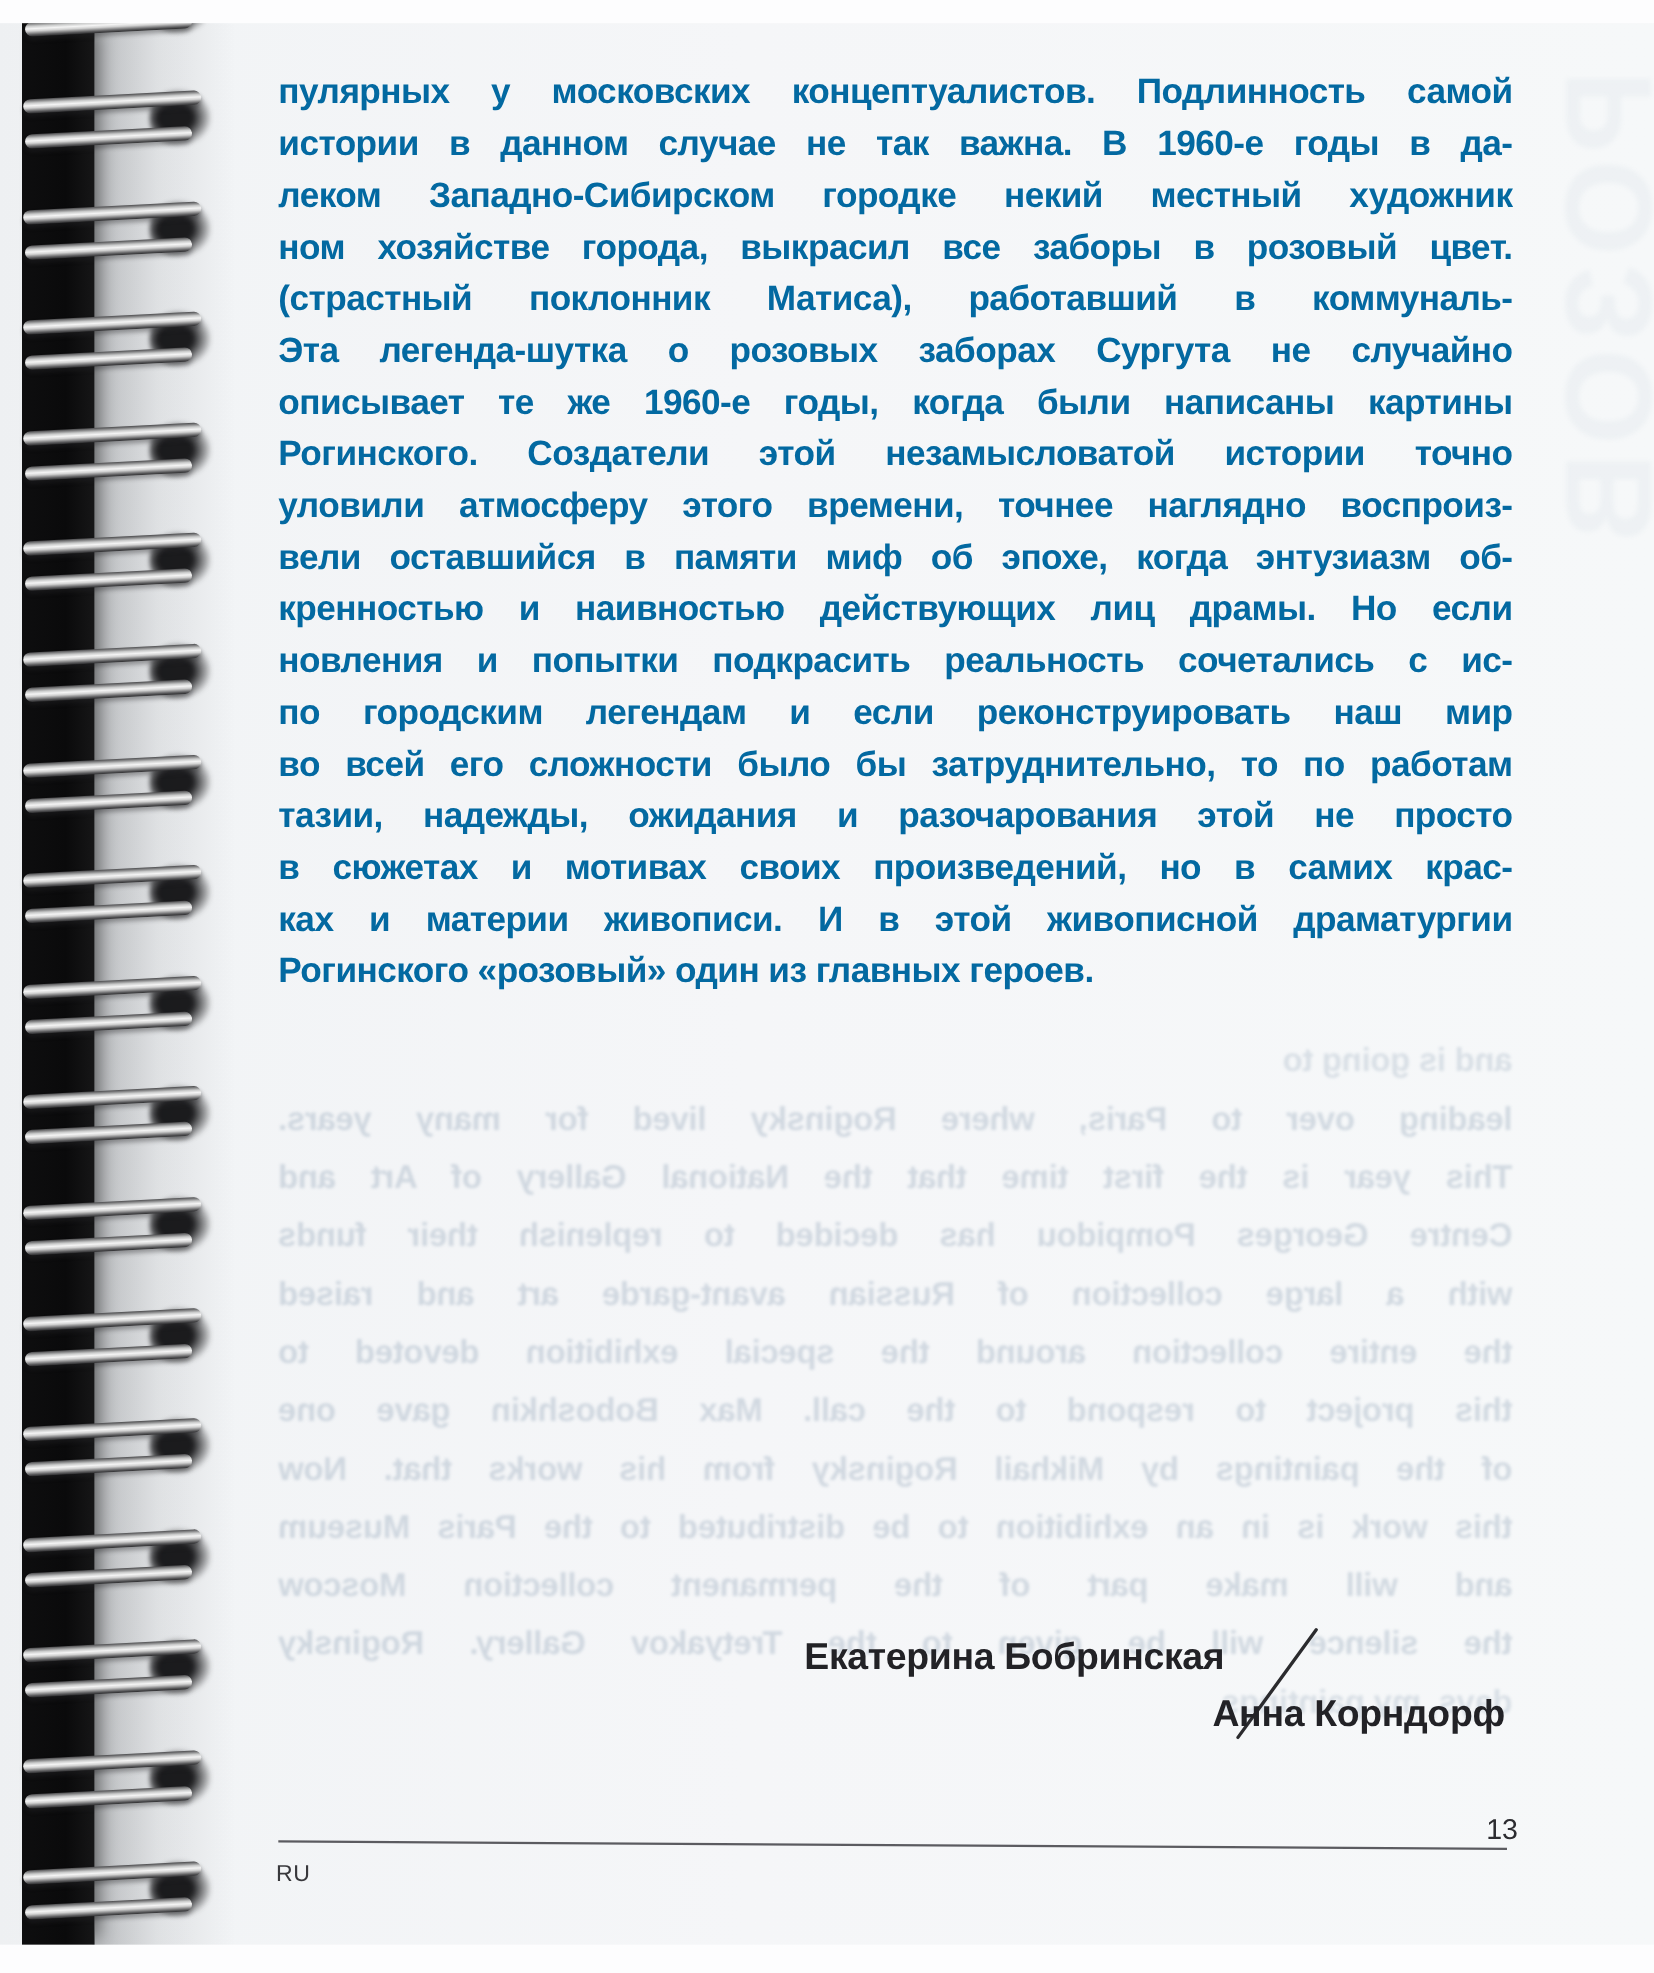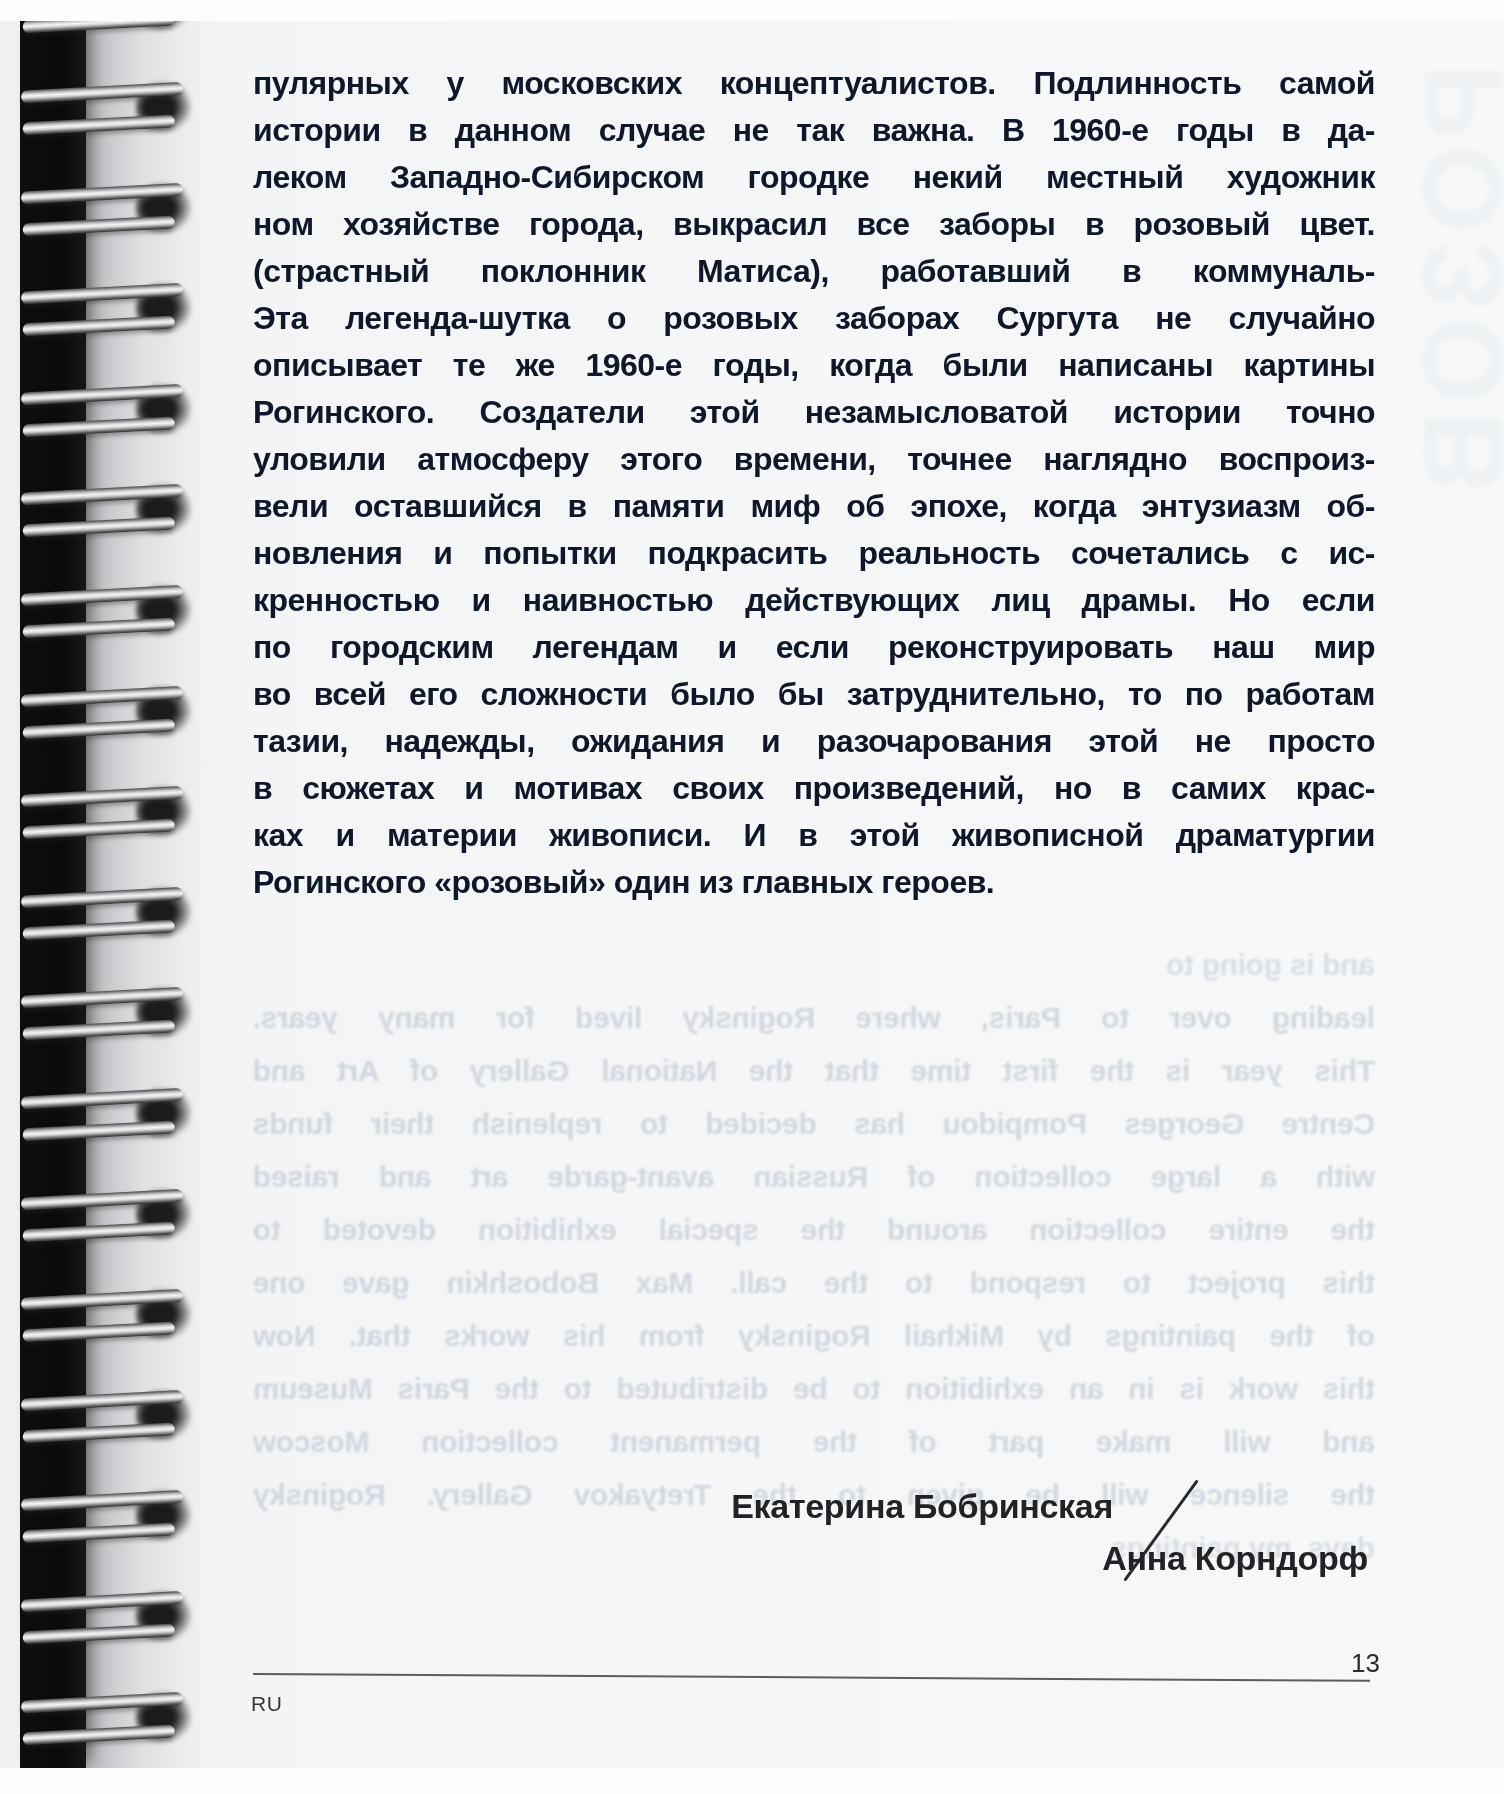--- a/index.html
+++ b/index.html
@@ -56,21 +56,21 @@
     position:absolute;right:-34px;top:64px;height:430px;width:140px;
     writing-mode:vertical-rl;transform:scaleX(-1);
     font-size:112px;font-weight:700;letter-spacing:8px;
     color:#8ba1b8;opacity:.07;filter:blur(2.5px);
     overflow:hidden;z-index:1;
   }
   
   .body-text{
     position:absolute;left:253px;top:60px;width:1122px;
     font-size:32px;line-height:47px;font-weight:700;
-    color:#0f172a;letter-spacing:-.5px;
+    color:#0369a1;letter-spacing:-.5px;
     z-index:5;
   }
   .pline{text-align:justify;text-align-last:justify;}
   .pline.pl-last{text-align-last:left;}
   
   .sig{position:absolute;font-size:34px;font-weight:700;color:#222226;letter-spacing:-.3px;z-index:5;white-space:nowrap;}
   .sig-1{right:391px;top:1487px;}
   .sig-2{right:136px;top:1539px;}
   .sig-slash{
     position:absolute;left:1099px;top:1529px;width:124px;height:3px;border-radius:2px;
@@ -110,22 +110,22 @@
   <div class="pline">пулярных у московских концептуалистов. Подлинность самой</div>
   <div class="pline">истории в данном случае не так важна. В 1960-е годы в да-</div>
   <div class="pline">леком Западно-Сибирском городке некий местный художник</div>
   <div class="pline">ном хозяйстве города, выкрасил все заборы в розовый цвет.</div>
   <div class="pline">(страстный поклонник Матиса), работавший в коммуналь-</div>
   <div class="pline">Эта легенда-шутка о розовых заборах Сургута не случайно</div>
   <div class="pline">описывает те же 1960-е годы, когда были написаны картины</div>
   <div class="pline">Рогинского. Создатели этой незамысловатой истории точно</div>
   <div class="pline">уловили атмосферу этого времени, точнее наглядно воспроиз-</div>
   <div class="pline">вели оставшийся в памяти миф об эпохе, когда энтузиазм об-</div>
+  <div class="pline">кренностью и наивностью действующих лиц драмы. Но если</div>
   <div class="pline">новления и попытки подкрасить реальность сочетались с ис-</div>
-  <div class="pline">кренностью и наивностью действующих лиц драмы. Но если</div>
   <div class="pline">по городским легендам и если реконструировать наш мир</div>
   <div class="pline">во всей его сложности было бы затруднительно, то по работам</div>
   <div class="pline">тазии, надежды, ожидания и разочарования этой не просто</div>
   <div class="pline">в сюжетах и мотивах своих произведений, но в самих крас-</div>
   <div class="pline">ках и материи живописи. И в этой живописной драматургии</div>
   <div class="pline pl-last">Рогинского «розовый» один из главных героев.</div>
 </div>
 
 <div class="sig sig-1">Екатерина Бобринская</div>
 <div class="sig-slash"></div>

